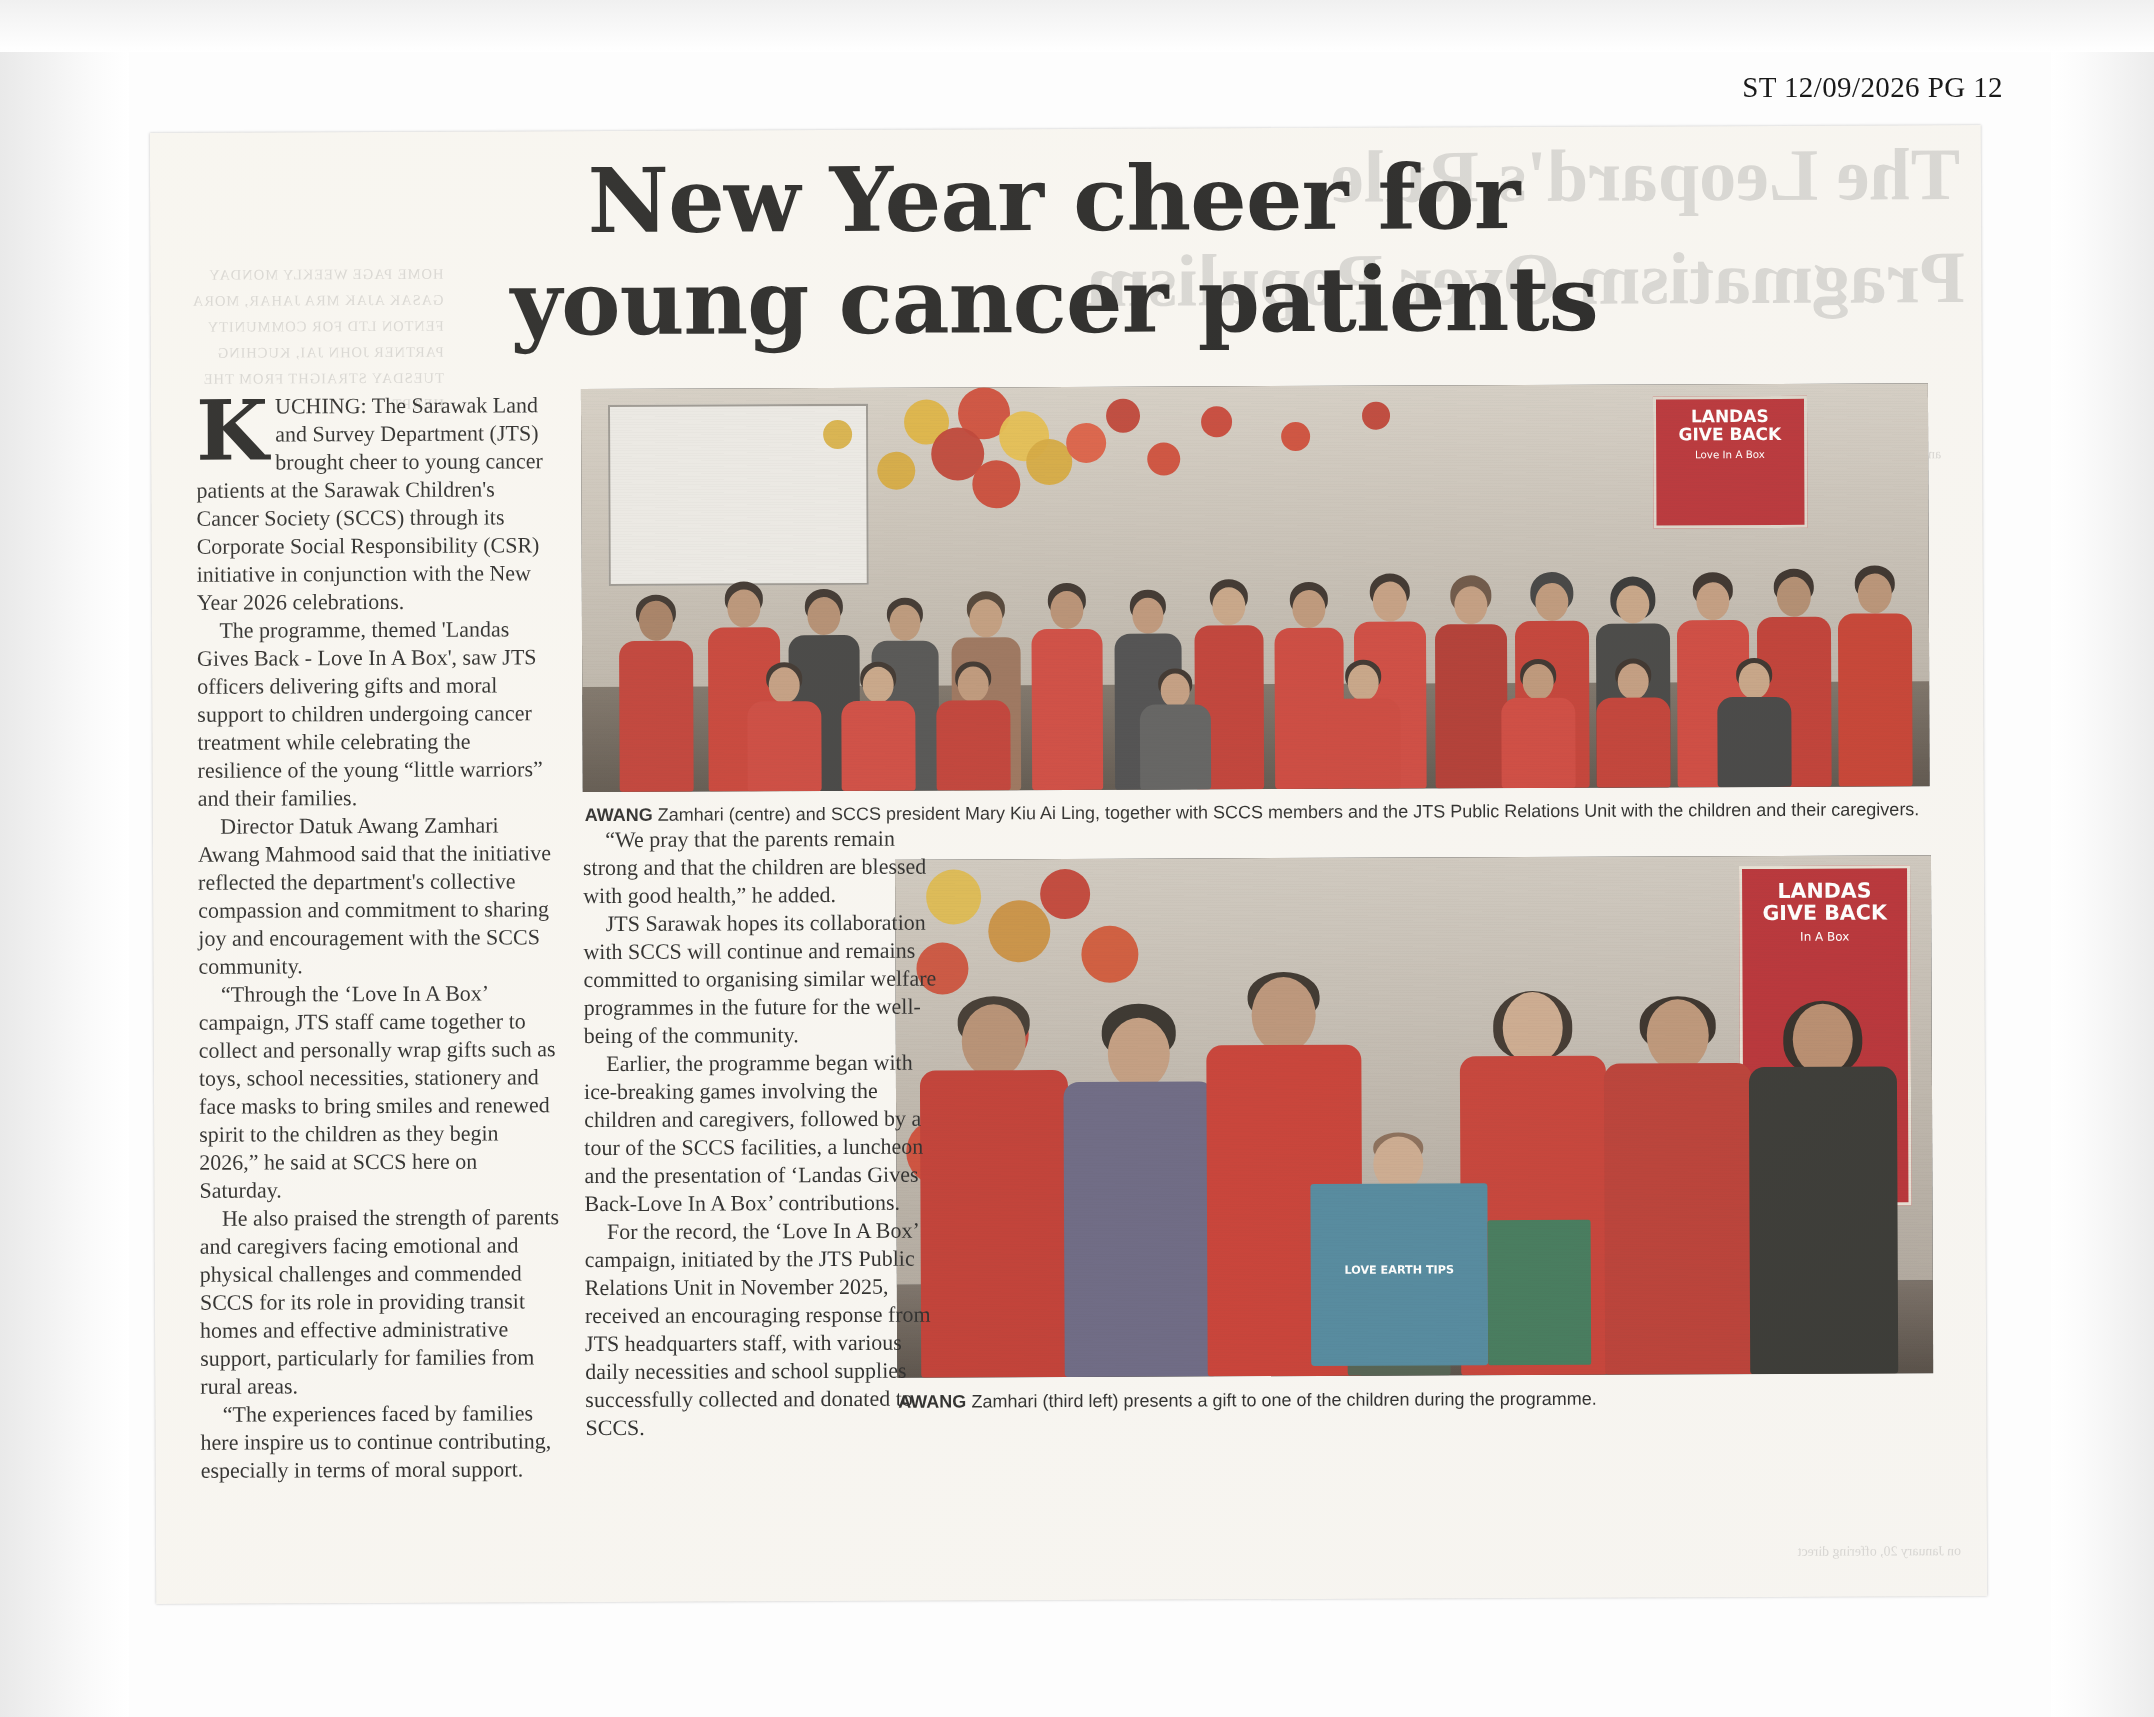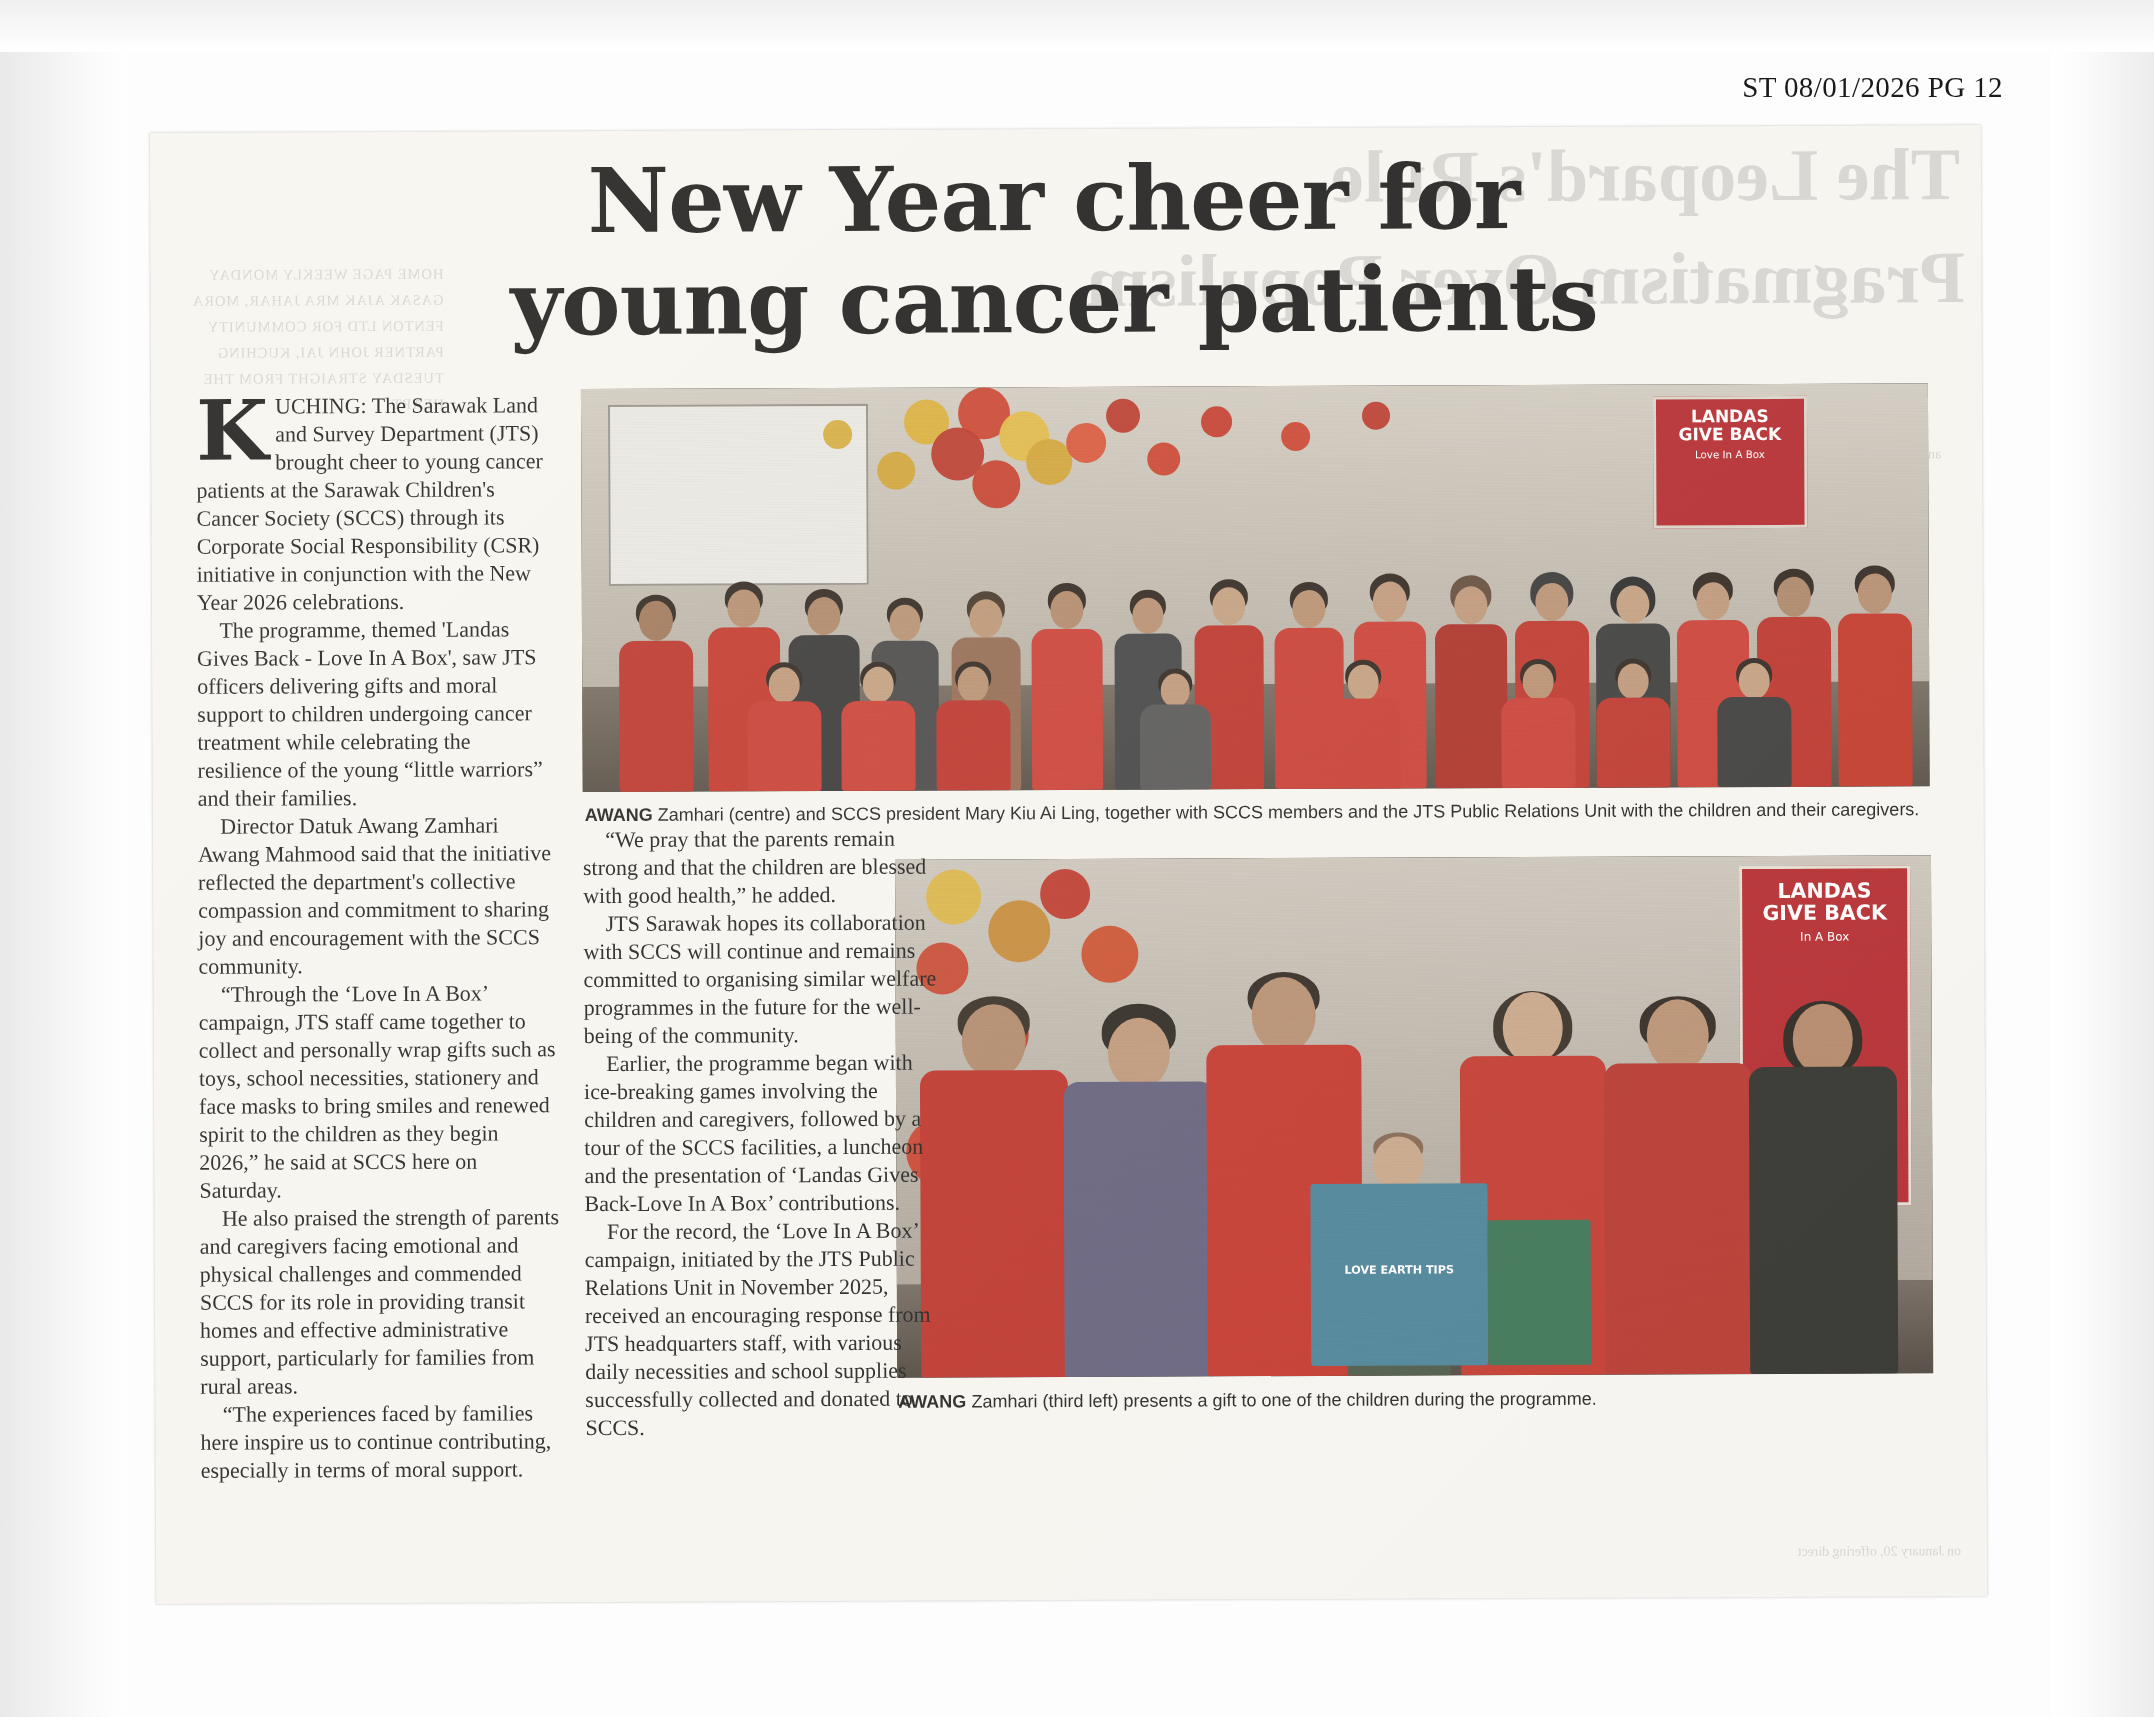--- a/index.html
+++ b/index.html
@@ -284,21 +284,21 @@
   }
 </style>
 </head>
 <body>
 
 <div class="scan-bg"></div>
 <div class="scan-edge-left"></div>
 <div class="scan-edge-right"></div>
 <div class="scan-edge-top"></div>
 
-<div class="stamp">ST 08/01/2026 PG 12</div>
+<div class="stamp">ST 12/09/2026 PG 12</div>
 
 <div class="clipping">
 
   <div class="ghost ghost-title-1">The Leopard's Rule</div>
   <div class="ghost ghost-title-2">Pragmatism Over Populism</div>
   <div class="ghost ghost-col-left">HOME PAGE  WEEKLY   MONDAY   GASAK AJAK   MRA JAHAR, MORA FENTON LTD   FOR COMMUNITY PARTNER JOHN JAI, KUCHING   TUESDAY   STRAIGHT FROM THE HEART</div>
   <div class="ghost ghost-mid">antioxidant aerogenes that sprend compassion spanning that under the prudent encouraging from SCCS Gee hold for a cabinet stronger</div>
   <div class="ghost ghost-bottom">on January 20, offering direct</div>
 
   <div class="headline">

